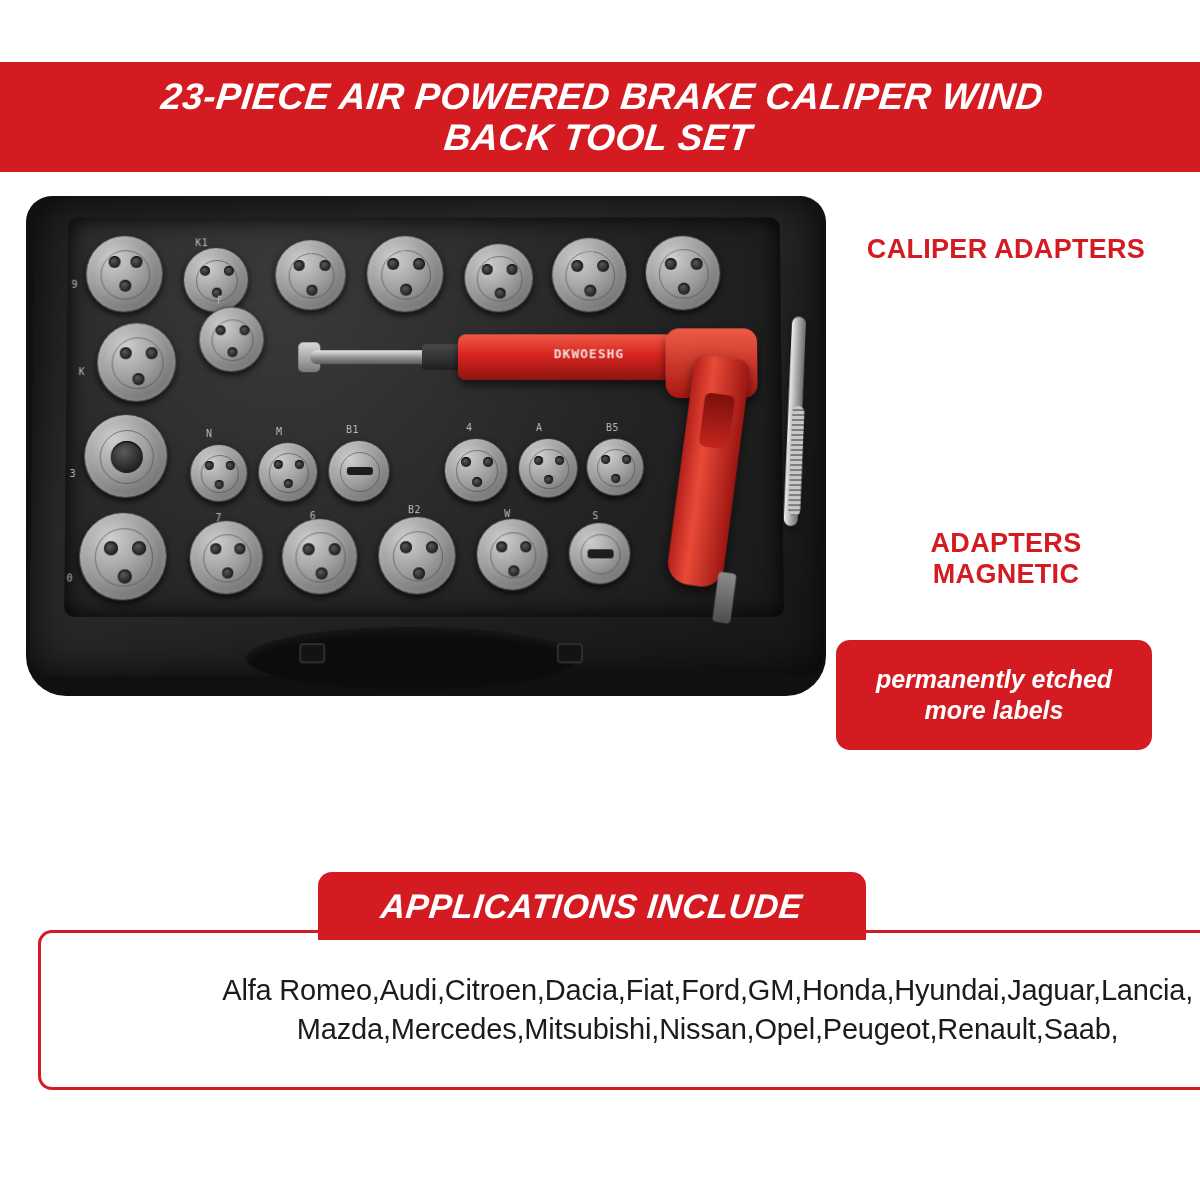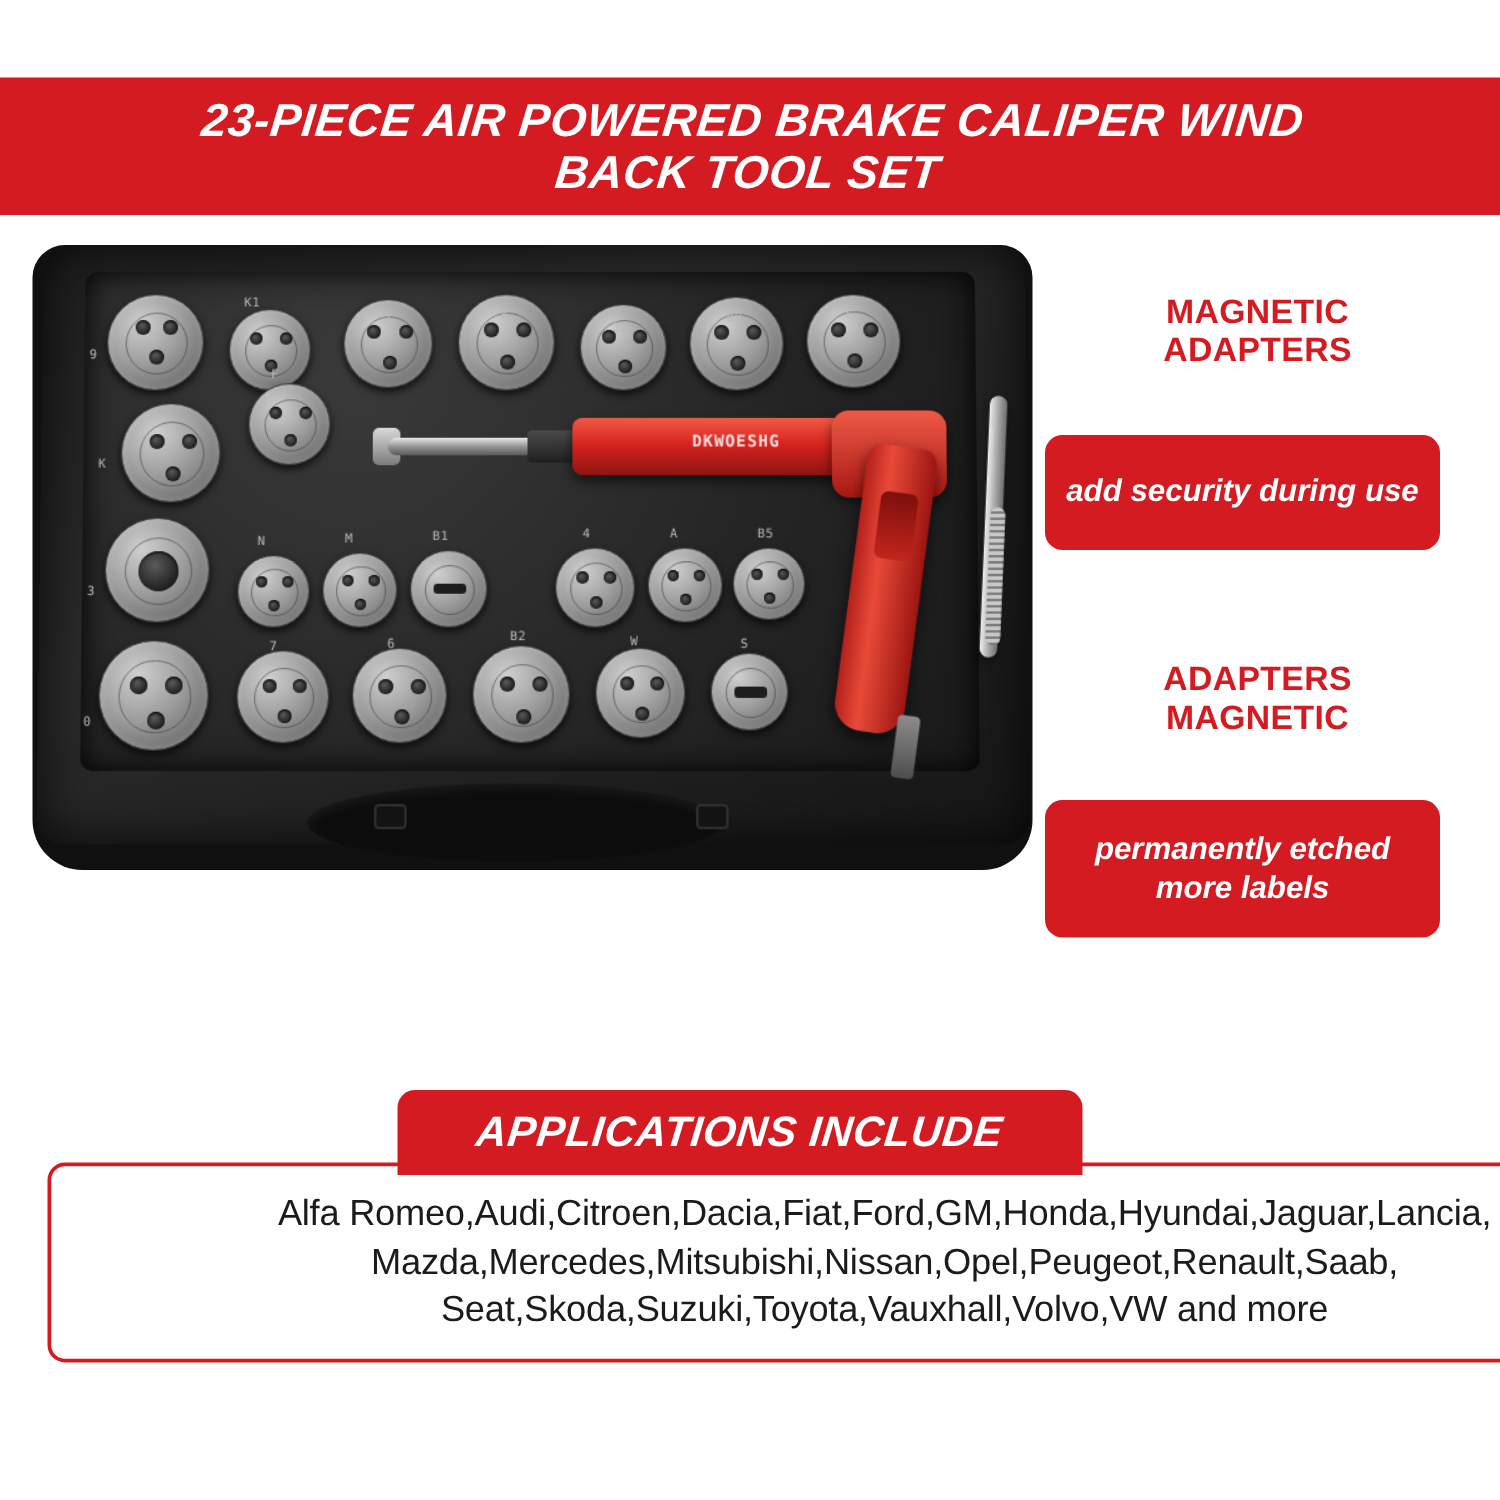--- a/index.html
+++ b/index.html
@@ -454,37 +454,33 @@
         <div class="bar-knurl"></div>
       </div>
 
       <div class="handle-notch"></div>
       <div class="latch" style="left:268px;top:448px;"></div>
       <div class="latch" style="left:524px;top:448px;"></div>
     </div>
   </div>
 
   <div class="callout-head" style="left:856px;top:234px;width:300px;">
-    <div>MAGNETIC ADAPTERS</div>
-  </div>
-  <div class="callout-box" style="left:836px;top:348px;width:316px;height:92px;">
-    <span>add security during use</span>
+    <div>CALIPER ADAPTERS</div>
   </div>
 
   <div class="callout-head" style="left:856px;top:528px;width:300px;">
     <div>ADAPTERS MAGNETIC</div>
   </div>
   <div class="callout-box" style="left:836px;top:640px;width:316px;height:110px;">
     <span>permanently etched more labels</span>
   </div>
 
   <div class="apps-tab">
     <span>APPLICATIONS INCLUDE</span>
   </div>
   <div class="apps-body">
     <div class="apps-text">
       <div>Alfa Romeo,Audi,Citroen,Dacia,Fiat,Ford,GM,Honda,Hyundai,Jaguar,Lancia,</div>
       <div>Mazda,Mercedes,Mitsubishi,Nissan,Opel,Peugeot,Renault,Saab,</div>
-      <div>Seat,Skoda,Suzuki,Toyota,Vauxhall,Volvo,VW and more</div>
     </div>
   </div>
 
 </div>
 
 </body></html>

